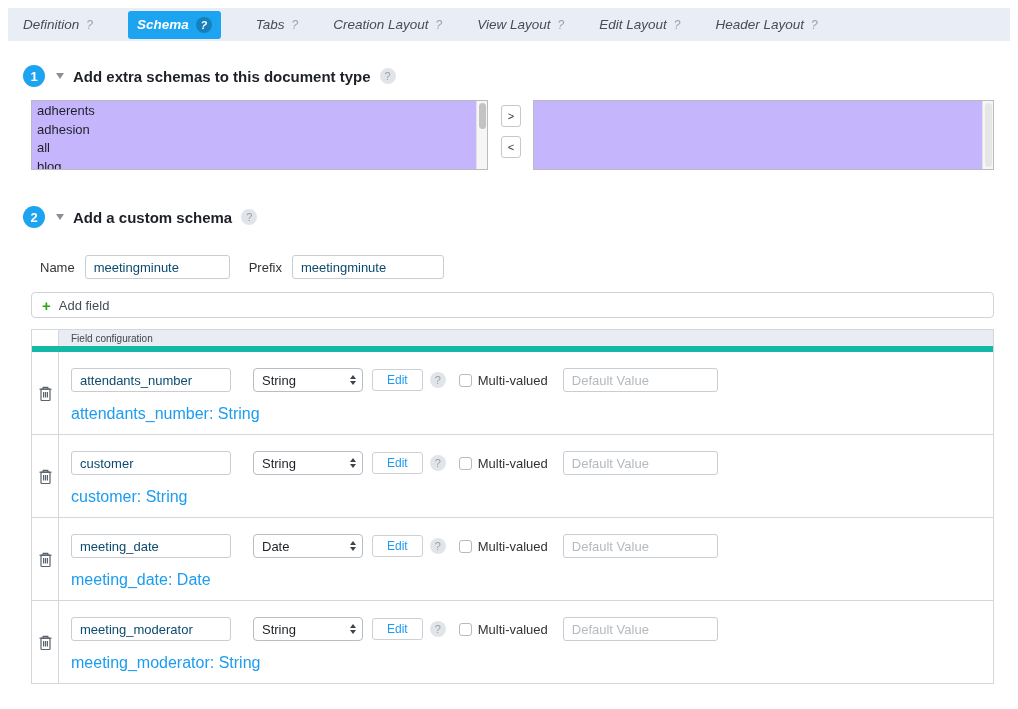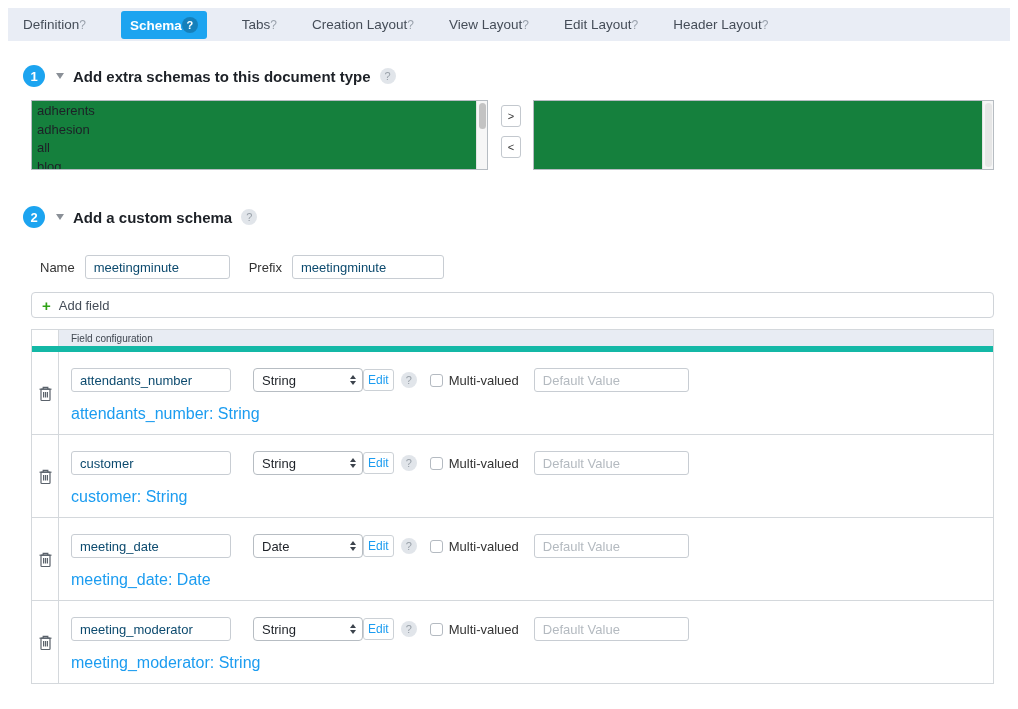--- a/index.html
+++ b/index.html
@@ -2,22 +2,22 @@
 <html><head>
 <meta charset="utf-8">
 <style>
   * { box-sizing: border-box; margin: 0; padding: 0; }
   html,body { width:1018px; height:709px; overflow:hidden; background:#fff;
     font-family:"Liberation Sans", sans-serif; }
 
   
   .tabbar { margin:8px; height:33px; background:#e9edf5; display:flex;
     align-items:center; padding:0 15px; gap:35px; }
-  .tab { display:flex; align-items:flex-end; font-size:13.5px;
-    color:#454d58; cursor:pointer; white-space:nowrap; }
+  .tab { display:flex; align-items:center; gap:7px; font-size:13.5px;
+    color:#454d58; cursor:pointer; white-space:nowrap;font-style:italic; }
   .tab .tab-help { color:#9aa2ac; font-size:12px; }
   .tab.active { background:#1ca4f0; color:#fff; font-weight:bold;
     padding:6px 9px; border-radius:3px; }
   .tab.active .badge { width:16px; height:16px; border-radius:50%;
     background:rgba(0,0,0,.22); color:#fff; font-size:11px; font-weight:bold;
     display:flex; align-items:center; justify-content:center; }
 
   .content { padding:0 23px; }
 
   
@@ -32,21 +32,21 @@
   .caret { width:0; height:0; border-left:4.5px solid transparent;
     border-right:4.5px solid transparent; border-top:6px solid #8a9097;
     margin:0 9px 0 11px; }
   .section-head h2 { font-size:15px; font-weight:bold; color:#1d2127; }
   .help-badge { width:16px; height:16px; border-radius:50%; background:#e1e5ea;
     color:#99a1a9; font-size:11px; display:flex; align-items:center;
     justify-content:center; margin-left:9px; flex:0 0 16px; }
 
   
   .duallist { display:flex; margin:13px 0 0 8px; }
-  .listbox { height:70px; background:#15803d; border:1px solid #b6bcc2;
+  .listbox { height:70px; background:#c4b5fd; border:1px solid #b6bcc2;
     position:relative; }
   .listbox.left { width:457px; }
   .listbox.right { width:461px; }
   .list-items { font-size:13px; color:#1d2127; height:100%; overflow:hidden;
     padding-top:1px; }
   .list-item { padding:1px 5px; line-height:16.5px; }
   .vscroll { position:absolute; top:0; right:0; width:11px; height:100%;
     background:#f6f6f6; border-left:1px solid #e3e3e3; }
   .vscroll .thumb { width:7px; margin:2px auto 0; height:26px;
     background:#c3c3c3; border-radius:4px; }
@@ -92,21 +92,21 @@
   .fname { width:160px; }
   .fselect { margin-left:22px; width:110px; height:24px; background:#fff;
     border:1px solid #b7bdc3; border-radius:4px; display:flex;
     align-items:center; justify-content:space-between; padding:0 6px 0 8px;
     font-size:13px; color:#1d2127; cursor:pointer; }
   .arrows { display:flex; flex-direction:column; gap:2px; }
   .arrows .up { width:0; height:0; border-left:3.5px solid transparent;
     border-right:3.5px solid transparent; border-bottom:4.5px solid #3c434c; }
   .arrows .dn { width:0; height:0; border-left:3.5px solid transparent;
     border-right:3.5px solid transparent; border-top:4.5px solid #3c434c; }
-  .edit-btn { margin-left:0; height:22px; padding:0 4px;
+  .edit-btn { margin-left:9px; height:22px; padding:0 14px;
     border:1px solid #ccd1d6; border-radius:3px; background:#fff;
     color:#1b9cf0; font-size:12px; cursor:pointer;
     font-family:"Liberation Sans",sans-serif; }
   .help-badge.inline { margin-left:7px; }
   .checkbox { margin-left:13px; width:13px; height:13px; flex:0 0 13px;
     border:1px solid #b4bac1; border-radius:3px; background:#fff; cursor:pointer; }
   .cb-label { margin-left:6px; font-size:13px; color:#333; }
   .fdefault { margin-left:15px; width:155px; }
   .fcode { margin-top:13px; font-family:Liberation Sans, sans-serif;
     font-size:16px; color:#1b9cf0; }

